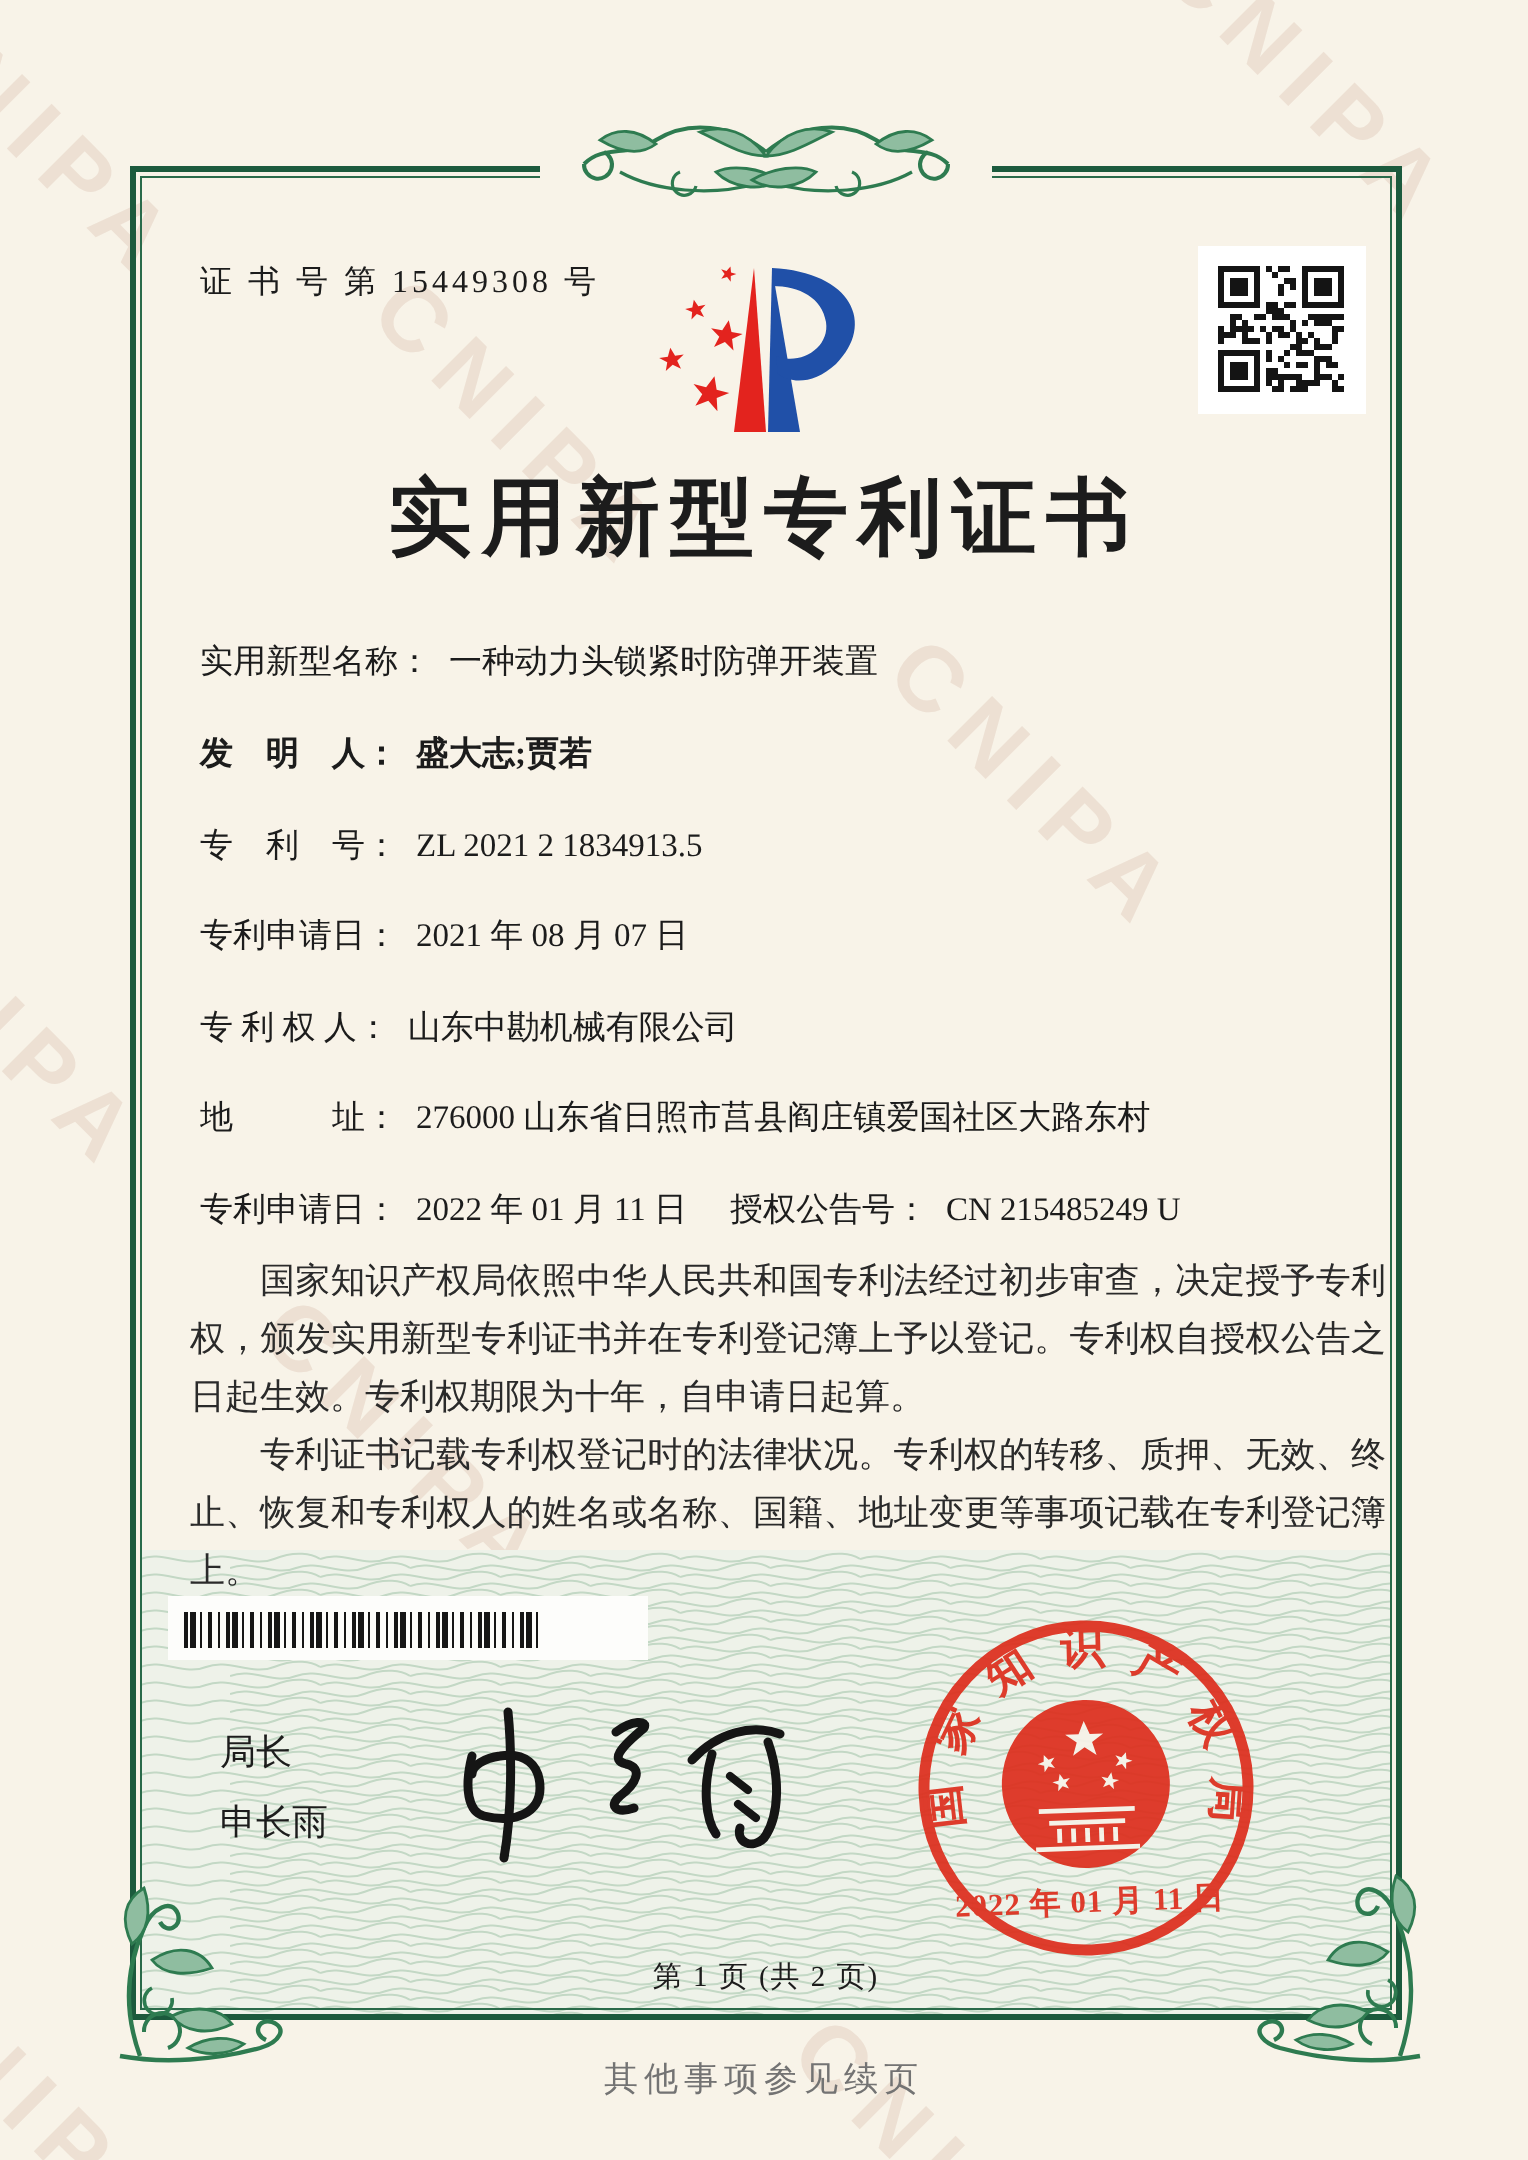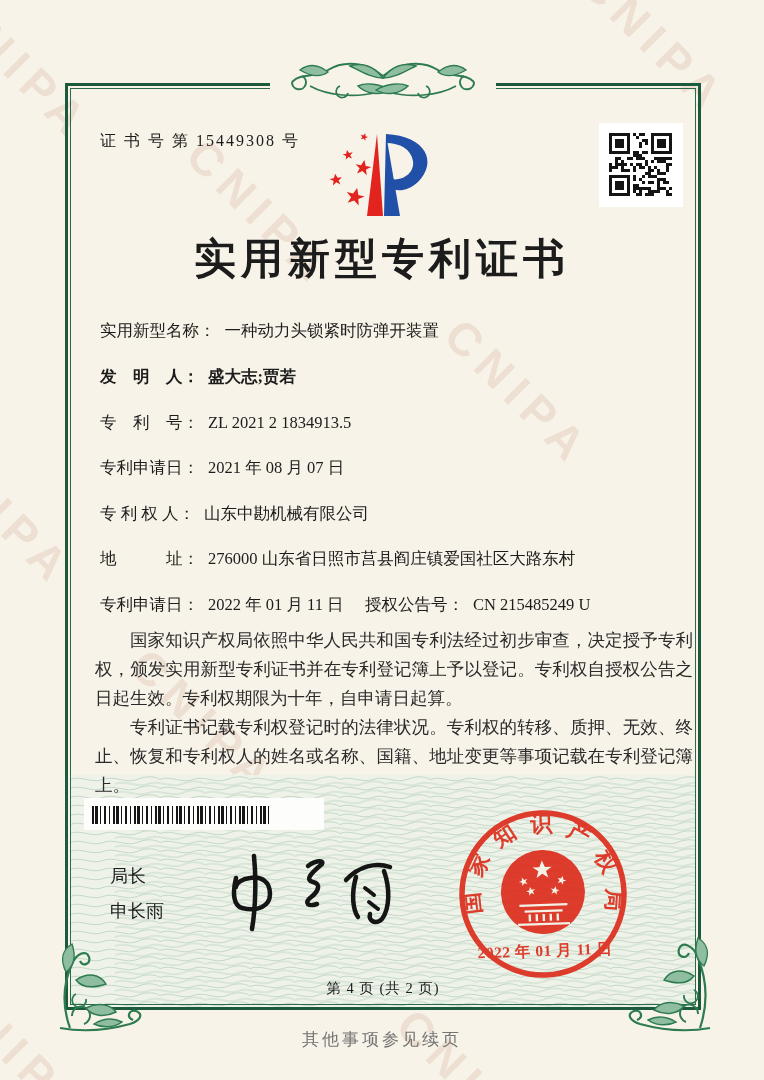--- a/index.html
+++ b/index.html
@@ -208,21 +208,21 @@
       </g>
       <g stroke="#f6f2e8" stroke-width="2.4" fill="none">
         <path d="M-24,13 h48 M-19,19 h38"></path>
         <path d="M-14,22 v7 M-7,22 v7 M0,22 v7 M7,22 v7 M14,22 v7"></path>
         <path d="M-26,32 h52"></path>
       </g>
     </g>
     <text class="seal-date" x="88" y="150" text-anchor="middle" font-size="15.5" font-weight="bold" fill="#dd2f1e" letter-spacing="0.5" font-family="Liberation Serif, DejaVu Serif, serif">2022 年 01 月 11 日</text>
   </svg>
 
-  <div class="page-no">第 4 页 (共 2 页)</div>
+  <div class="page-no">第 1 页 (共 2 页)</div>
   <div class="footer-note">其他事项参见续页</div>
 
   <svg class="orn orn-top" width="226" height="56" viewBox="0 0 226 56">
     <rect width="226" height="56" fill="#f8f3e8"></rect>
     <g fill="none" stroke="#2e7b50" stroke-width="2">
       <path d="M113,24 C96,10 74,8 58,18 C44,27 32,20 22,30"></path>
       <path d="M113,24 C130,10 152,8 168,18 C182,27 194,20 204,30"></path>
       <path d="M22,30 a7,7 0 1 0 10,-6"></path>
       <path d="M204,30 a7,7 0 1 1 -10,-6"></path>
       <path d="M70,34 a6,6 0 1 0 8,7" stroke-width="1.6"></path>

